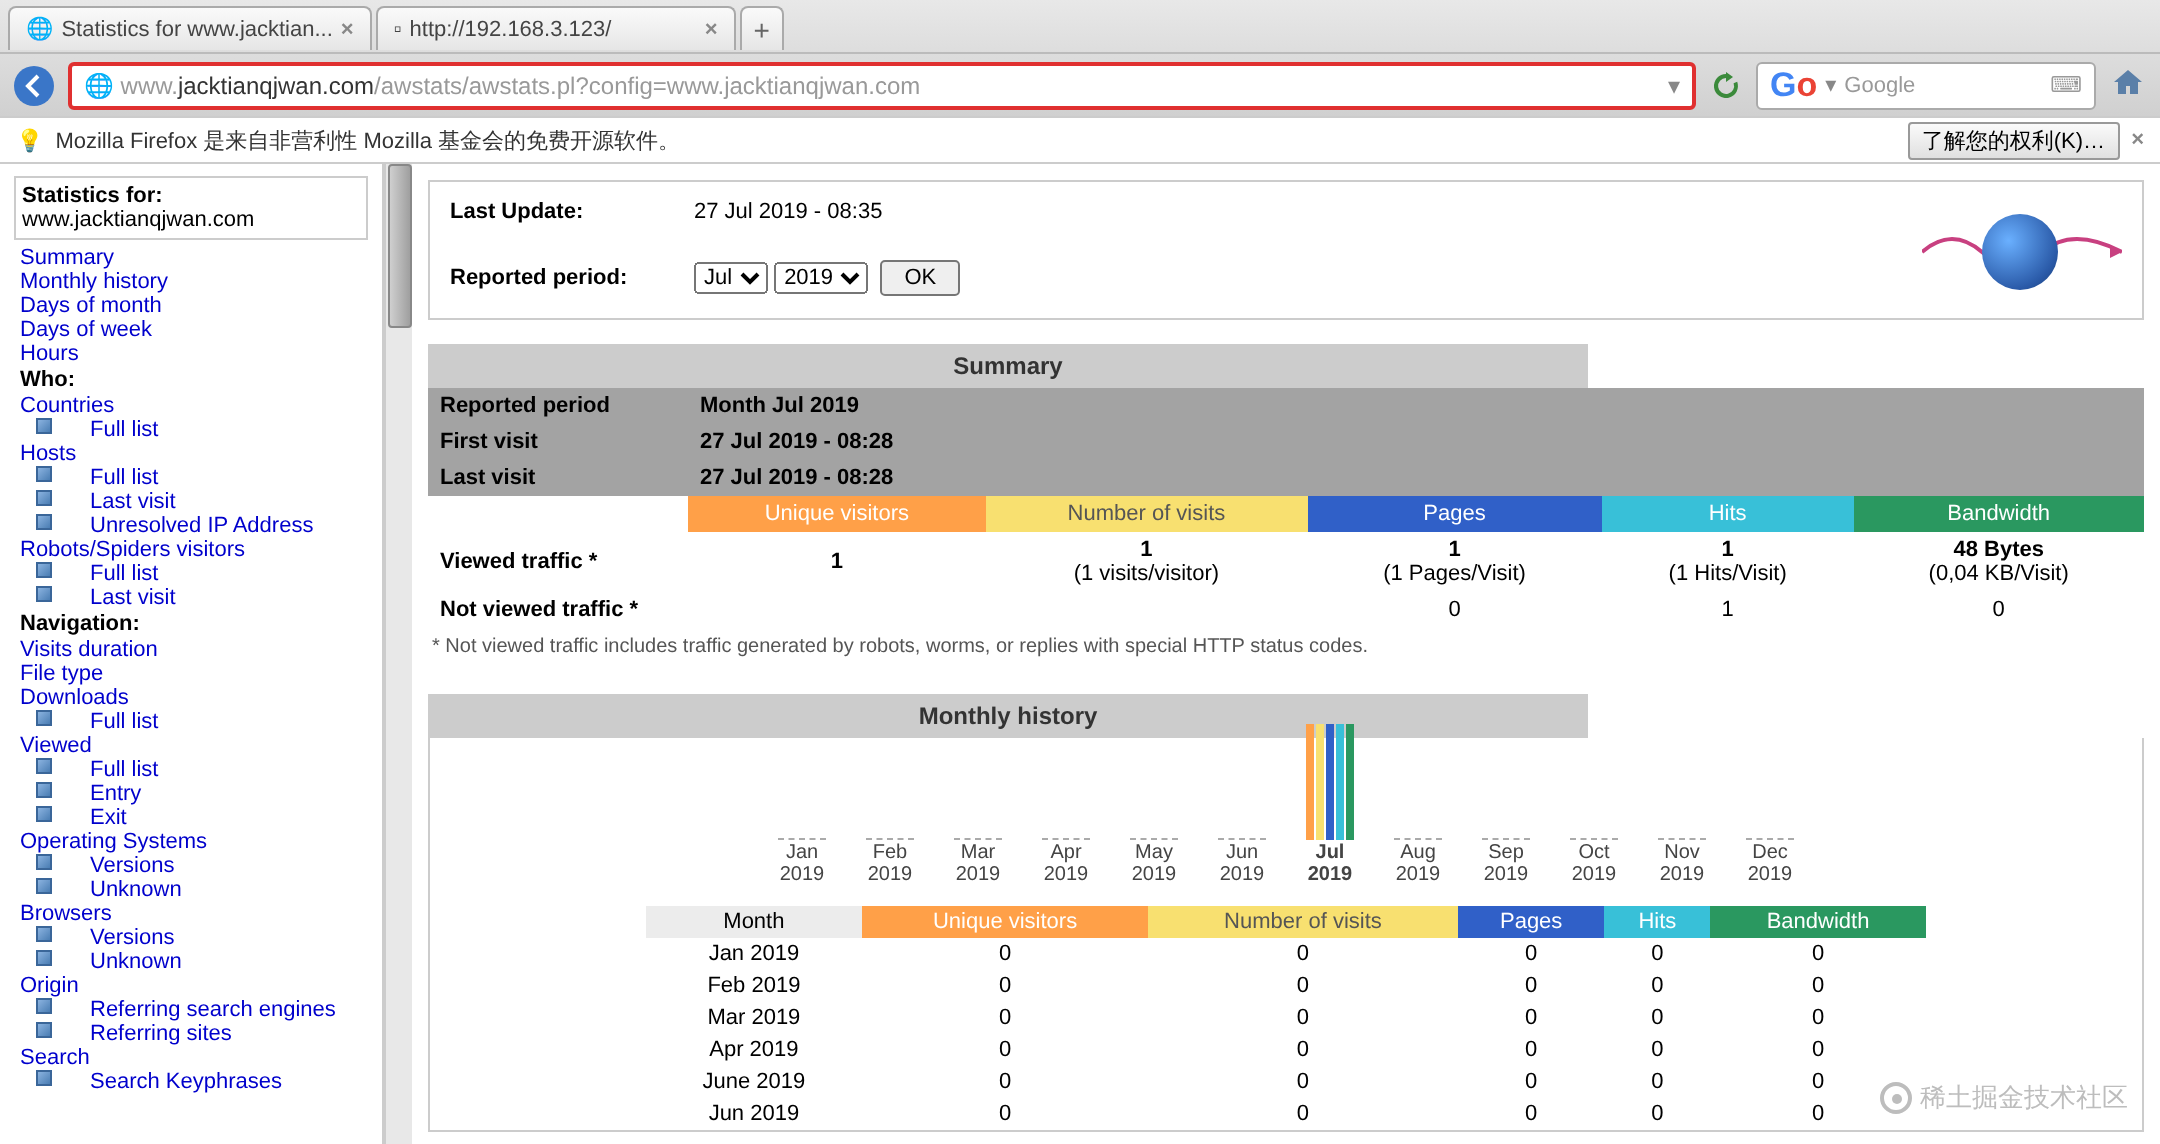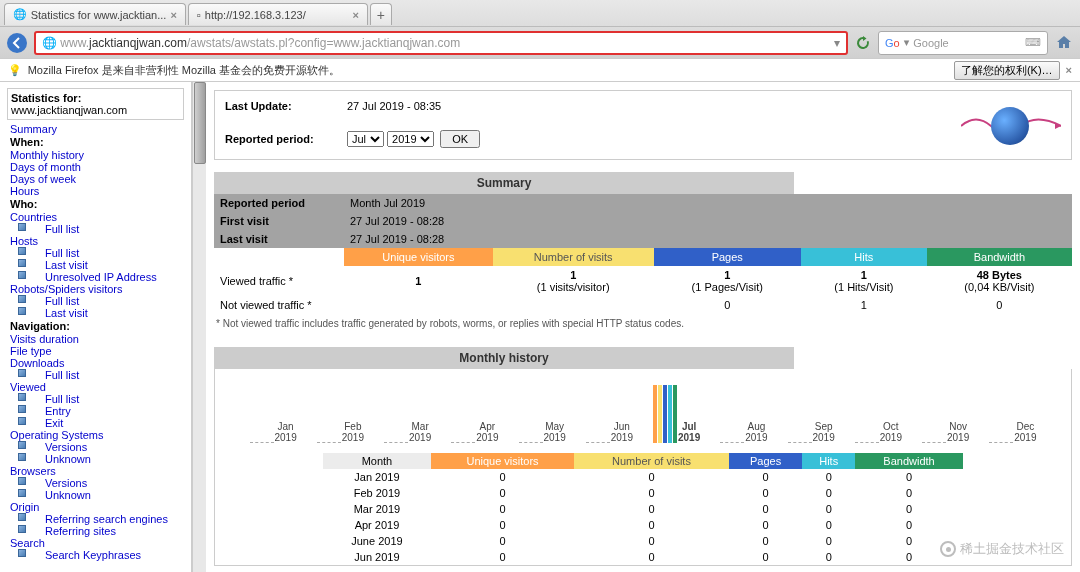--- a/index.html
+++ b/index.html
@@ -10,21 +10,21 @@
 .tabs{display:flex;align-items:center;height:26px;padding:2px 4px 0}
 .tab{display:flex;align-items:center;gap:4px;height:22px;padding:0 8px;border:1px solid #aaa;border-bottom:none;border-radius:4px 4px 0 0;background:linear-gradient(to bottom,#fafafa,#e6e6e6);margin-right:2px;min-width:180px;font-size:11px;color:#444}
 .tab .x{margin-left:auto;color:#888;font-weight:bold;cursor:pointer}
 .newtab{width:22px;min-width:22px;display:flex;align-items:center;justify-content:center;color:#666;font-size:14px}
 .addr{display:flex;align-items:center;height:32px;padding:3px 6px;gap:6px;border-top:1px solid #bbb}
 .back svg{display:block}
 .url{flex:1;display:flex;align-items:center;height:24px;border:2px solid #e03030;border-radius:3px;background:#fff;padding:0 6px;font-size:12px;color:#999}
 .url .dom{color:#333}
 .refresh{width:18px;height:18px;color:#3b7a3b;display:flex;align-items:center;justify-content:center}
 .sbox{display:flex;align-items:center;height:24px;border:1px solid #aaa;border-radius:3px;background:#fff;padding:0 6px;width:170px;color:#999;gap:4px}
-.gicon{font-weight:normal;font-size:11px}
+.gicon{font-weight:bold;font-size:17px}
 .home{color:#5a7fa8}
 
 .infobar{display:flex;align-items:center;height:24px;background:#fff;border-top:1px solid #ccc;border-bottom:1px solid #ccc;padding:0 8px;font-size:11px;color:#333}
 .infobar .bulb{color:#e6a030;margin-right:6px}
 .infobar .right{margin-left:auto;display:flex;align-items:center;gap:6px}
 .infobar button{font-size:11px;padding:1px 6px;background:linear-gradient(to bottom,#fafafa,#e0e0e0);border:1px solid #999;border-radius:2px}
 .infobar .close{color:#888;font-weight:bold;cursor:pointer}
 
 .content{display:flex;height:calc(572px - 26px - 32px - 24px);background:#fff}
 .sidebar{width:192px;border-right:1px solid #ccc;overflow-y:auto;font-size:11px;padding:3px 4px}
@@ -40,30 +40,30 @@
 .top-table{width:100%}
 .top-table td{padding:4px 8px;font-size:11px;vertical-align:middle}
 .top-table select{font-size:11px}
 .top-table button{font-size:11px;padding:1px 10px}
 .logo{width:100px;height:56px;position:relative}
 .logo .globe{width:38px;height:38px;border-radius:50%;background:radial-gradient(circle at 35% 35%,#6ab0ff 0%,#2a5aa8 70%,#173a70 100%);position:absolute;left:30px;top:10px}
 .logo .wave{position:absolute;left:0;top:18px;width:100px;height:22px}
 .sect-h{background:#ccc;text-align:center;font-weight:bold;font-size:12px;padding:4px;color:#333}
 .grid{width:100%;border-collapse:collapse;font-size:11px}
 .grid td,.grid th{padding:3px 6px;text-align:center;border:0}
-.grid .lbl{text-align:left;font-weight:normal}
+.grid .lbl{text-align:left;font-weight:bold}
 .grid .rep td{background:#a3a3a3}
 .hd-uv{background:#ffa048;color:#fff}
 .hd-nv{background:#f8e070;color:#555}
 .hd-pg{background:#3060c8;color:#fff}
 .hd-ht{background:#38c0d8;color:#fff}
 .hd-bw{background:#2a9860;color:#fff}
 .note{font-size:10px;color:#555;padding:4px 2px}
 .mh-chart{height:78px;display:flex;align-items:flex-end;justify-content:center;gap:20px;padding:4px 0;background:#fff}
-.mh-col{display:flex;flex-direction:row;align-items:flex-end;gap:1px}
+.mh-col{display:flex;flex-direction:column;align-items:center;gap:1px}
 .barset{display:flex;gap:1px;align-items:flex-end;height:60px}
 .bar{width:4px}
 .b1{background:#ffa048}.b2{background:#f8e070}.b3{background:#3060c8}.b4{background:#38c0d8}.b5{background:#2a9860}
 .dash{width:24px;border-top:1px dashed #aaa}
 .mh-lbl{text-align:center;font-size:10px;line-height:1.1;color:#444}
 .mh-lbl.bold{font-weight:bold}
 .mtable{width:640px;margin:6px auto 0;border-collapse:collapse;font-size:11px}
 .mtable th,.mtable td{padding:2px 6px;text-align:center}
 .mtable th{font-weight:normal}
 .mtable .mhd{background:#ececec}
@@ -130,21 +130,20 @@
 
 <div class="content">
 
   <div class="sidebar">
     <div class="sb-box">
       <div style="font-weight:bold">Statistics for:</div>
       <div>www.jacktianqjwan.com</div>
     </div>
     <div id="sb-list">
         <div class="lnk"><a>Summary</a></div>
-        <div class="hdr">When:</div>
         <div class="lnk"><a>Monthly history</a></div>
         <div class="lnk"><a>Days of month</a></div>
         <div class="lnk"><a>Days of week</a></div>
         <div class="lnk"><a>Hours</a></div>
         <div class="hdr">Who:</div>
         <div class="lnk"><a>Countries</a></div>
         <div class="sub">
           <span class="sq"></span>
           <a>Full list</a>
         </div>

